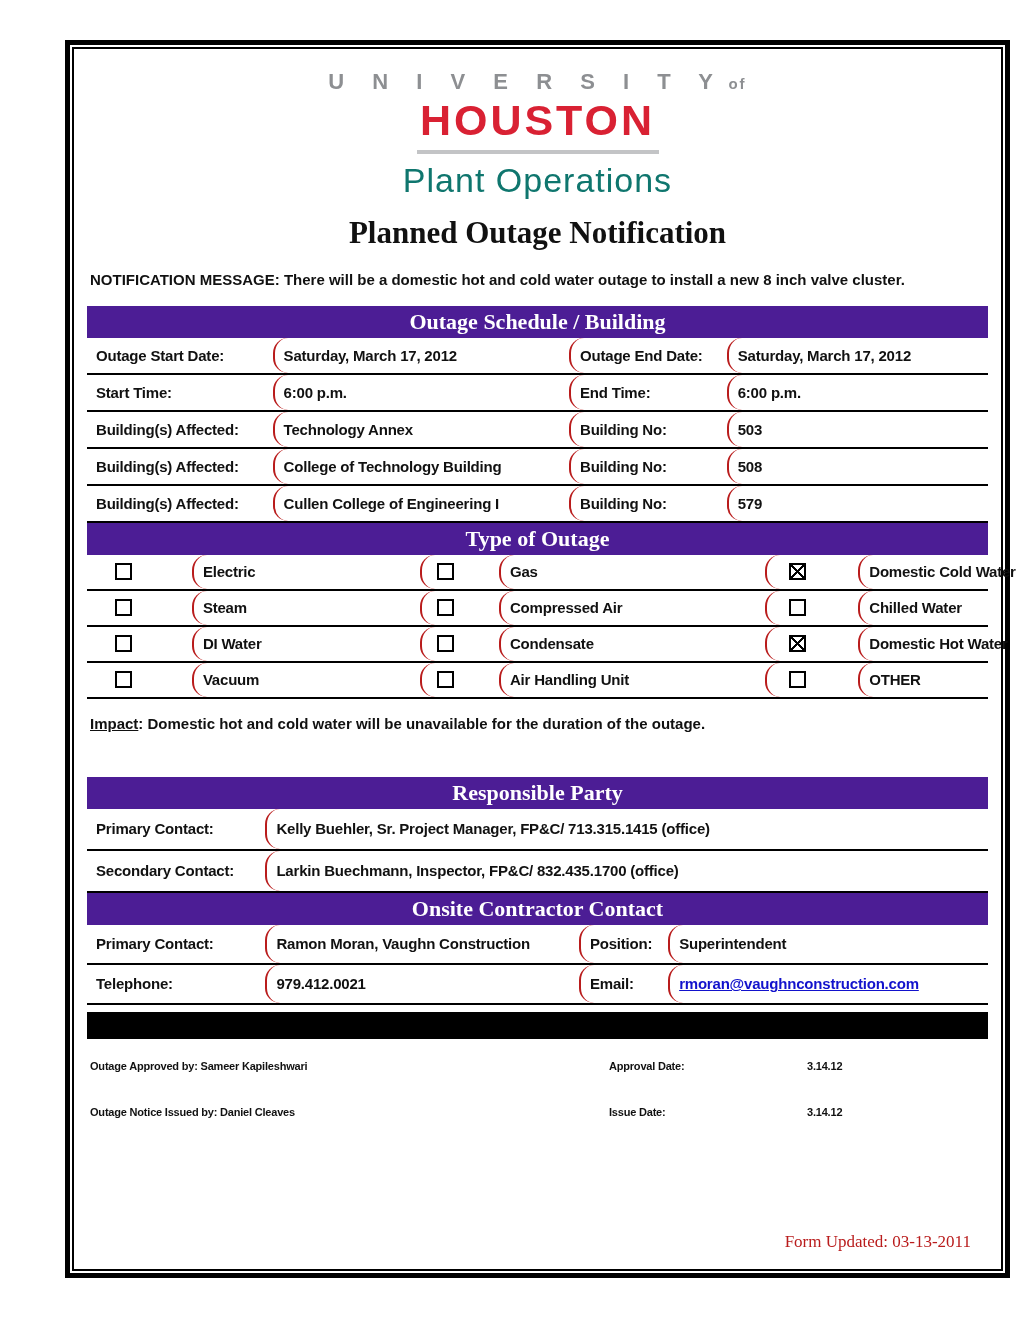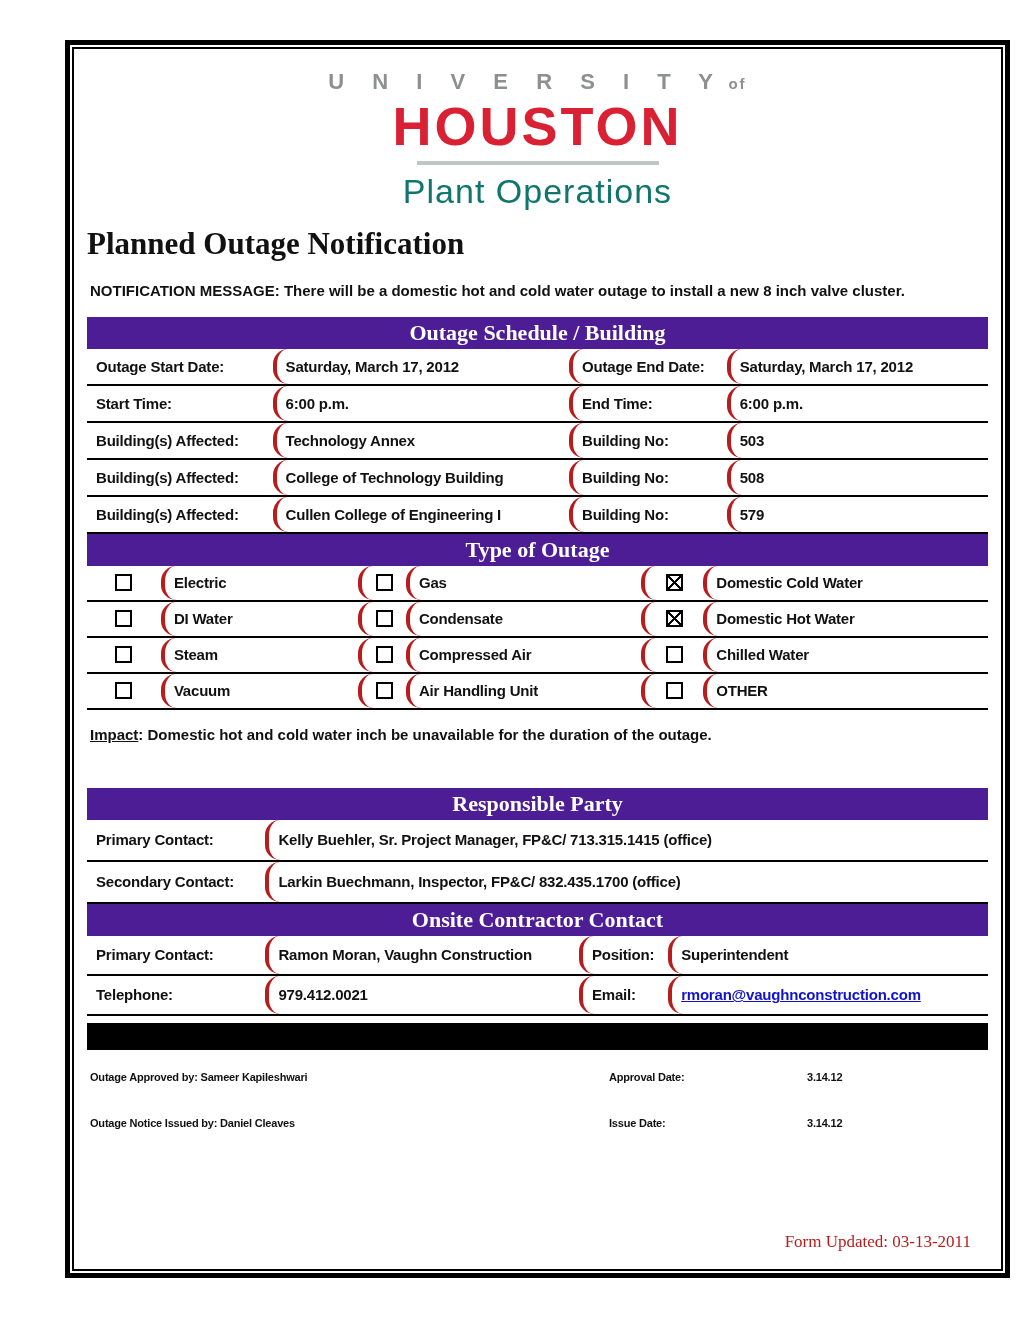--- a/index.html
+++ b/index.html
@@ -9,45 +9,45 @@
 
   .frame-outer { position:absolute; left:38px; top:40px; width:945px; height:1238px;
     border:5px solid #000; }
   .frame-inner { position:absolute; inset:2px; border:2px solid #000; }
   .content { position:absolute; inset:0; padding:0 13px; }
 
   
   .logo-block { text-align:center; padding-top:22px; line-height:1; }
   .univ-line { color:#8d8f92; font-size:22px; font-weight:bold; letter-spacing:11px; }
   .univ-of { color:#8d8f92; font-size:15px; font-weight:bold; letter-spacing:2px; }
-  .houston { color:#d92133; font-size:54px; font-weight:bold; letter-spacing:3px; margin-top:6px; }
+  .houston { color:#d92133; font-size:43px; font-weight:bold; letter-spacing:3px; margin-top:6px; }
   .gray-rule { width:242px; height:4px; background:#c3c4c6; margin:8px auto 9px auto; }
   .plant-ops { color:#0f766e; font-size:34px; letter-spacing:1px; }
 
   
-  .doc-title { text-align:left; font-family:"Liberation Serif", serif; font-weight:bold;
+  .doc-title { text-align:center; font-family:"Liberation Serif", serif; font-weight:bold;
     font-size:31px; margin-top:18px; }
   .message { font-weight:bold; font-size:15px; line-height:1.45; margin-top:18px; padding:0 3px; }
 
   
   .bar { background:#4c1d95; color:#fff; text-align:center;
     font-family:"Liberation Serif", serif; font-weight:bold; font-size:22px;
     height:32px; line-height:31px; }
   .bar.mt { margin-top:15px; }
   .bar.gap-top { margin-top:45px; }
 
   
   .trow { display:grid; border-bottom:2px solid #000; }
   .trow > div { display:flex; align-items:center; padding-left:9px;
     font-weight:bold; font-size:15px; letter-spacing:-0.2px; }
-  .trow > div + div { border-left:4px solid #b91c1c;border-radius:15px; }
+  .trow > div + div { border-left:2px solid #b91c1c;border-radius:15px; }
 
   .schedule-row { grid-template-columns:20.6% 32.9% 17.5% 29%; height:37px; }
 
-  .cb-row { grid-template-columns:8.2% 21.9% 5.3% 26.1% 6.9% 31.6%; height:36px; }
+  .cb-row { grid-template-columns:8.2% 21.9% 5.3% 26.1% 6.9% 31.6%; height:36px;gap:31px; }
   .cb-cell { justify-content:center; padding-left:0 !important; }
   .checkbox { width:17px; height:17px; border:2px solid #000; background:#fff; }
   .checkbox.checked { background-image:
       linear-gradient(45deg,  transparent 44%, #000 44%, #000 56%, transparent 56%),
       linear-gradient(-45deg, transparent 44%, #000 44%, #000 56%, transparent 56%); }
 
   .impact-line { font-size:15px; font-weight:bold; margin-top:16px; padding:0 3px; }
   .impact-label { text-decoration:underline; }
 
   .resp-row { grid-template-columns:19.8% 80.2%; height:42px; }
@@ -132,60 +132,60 @@
           <div>Gas</div>
           <div class="cb-cell">
               <span class="checkbox checked"></span>
             </div>
           <div>Domestic Cold Water</div>
         </div>
         <div class="trow cb-row">
           <div class="cb-cell">
               <span class="checkbox"></span>
             </div>
+          <div>Steam</div>
+          <div class="cb-cell">
+              <span class="checkbox"></span>
+            </div>
+          <div>Compressed Air</div>
+          <div class="cb-cell">
+              <span class="checkbox"></span>
+            </div>
+          <div>Chilled Water</div>
+        </div>
+        <div class="trow cb-row">
+          <div class="cb-cell">
+              <span class="checkbox"></span>
+            </div>
           <div>DI Water</div>
           <div class="cb-cell">
               <span class="checkbox"></span>
             </div>
           <div>Condensate</div>
           <div class="cb-cell">
               <span class="checkbox checked"></span>
             </div>
           <div>Domestic Hot Water</div>
         </div>
         <div class="trow cb-row">
           <div class="cb-cell">
               <span class="checkbox"></span>
             </div>
-          <div>Steam</div>
-          <div class="cb-cell">
-              <span class="checkbox"></span>
-            </div>
-          <div>Compressed Air</div>
-          <div class="cb-cell">
-              <span class="checkbox"></span>
-            </div>
-          <div>Chilled Water</div>
-        </div>
-        <div class="trow cb-row">
-          <div class="cb-cell">
-              <span class="checkbox"></span>
-            </div>
           <div>Vacuum</div>
           <div class="cb-cell">
               <span class="checkbox"></span>
             </div>
           <div>Air Handling Unit</div>
           <div class="cb-cell">
               <span class="checkbox"></span>
             </div>
           <div>OTHER</div>
         </div>
 
-        <div class="impact-line"><span class="impact-label">Impact</span><span>: Domestic hot and cold water inch be unavailable for the duration of the outage.</span></div>
+        <div class="impact-line"><span class="impact-label">Impact</span><span>: Domestic hot and cold water will be unavailable for the duration of the outage.</span></div>
 
         <div class="bar gap-top">Responsible Party</div>
         <div class="trow resp-row">
           <div>Primary Contact:</div>
           <div>Kelly Buehler, Sr. Project Manager, FP&amp;C/ 713.315.1415 (office)</div>
         </div>
         <div class="trow resp-row">
           <div>Secondary Contact:</div>
           <div>Larkin Buechmann, Inspector, FP&amp;C/ 832.435.1700 (office)</div>
         </div>

